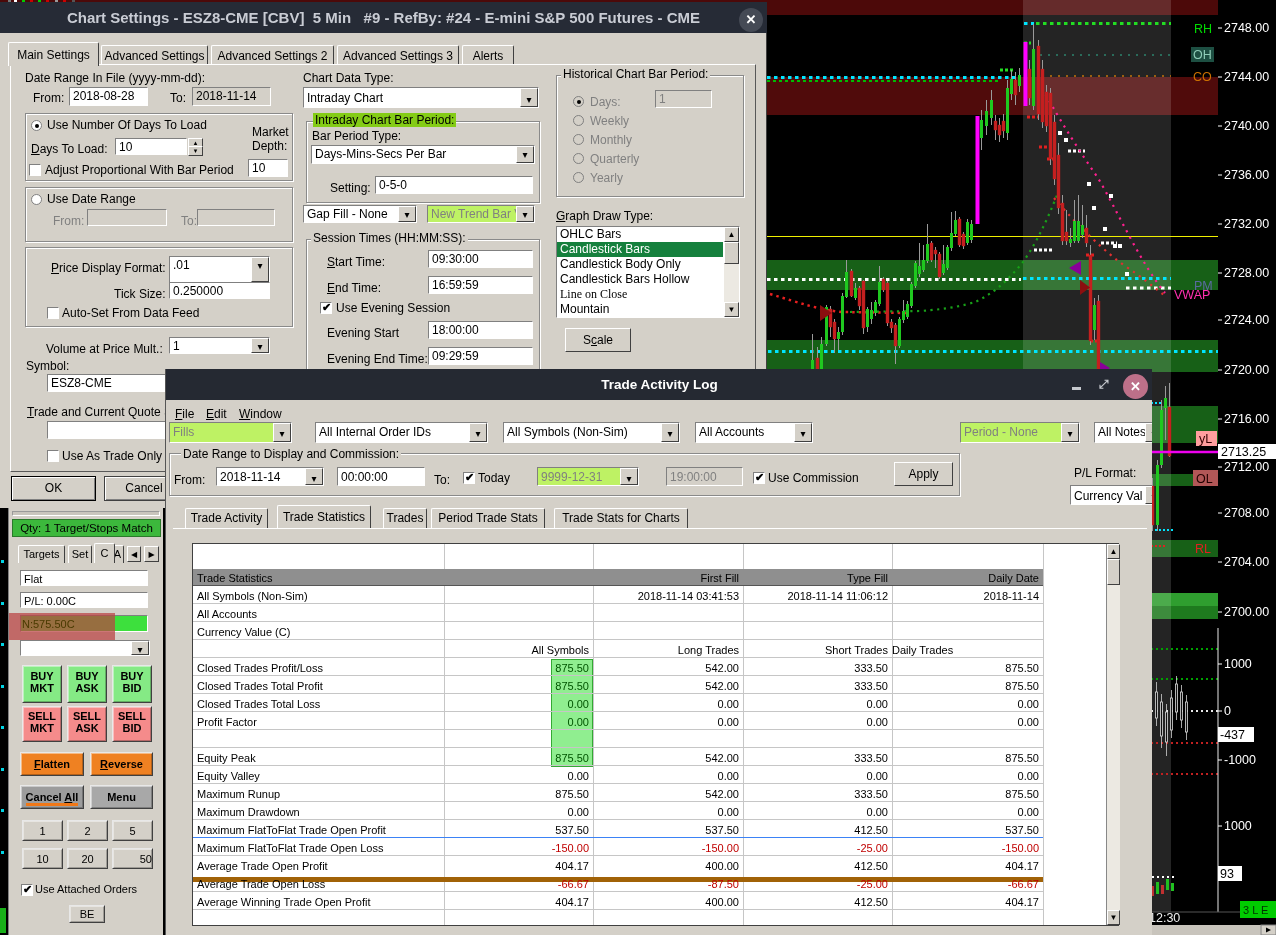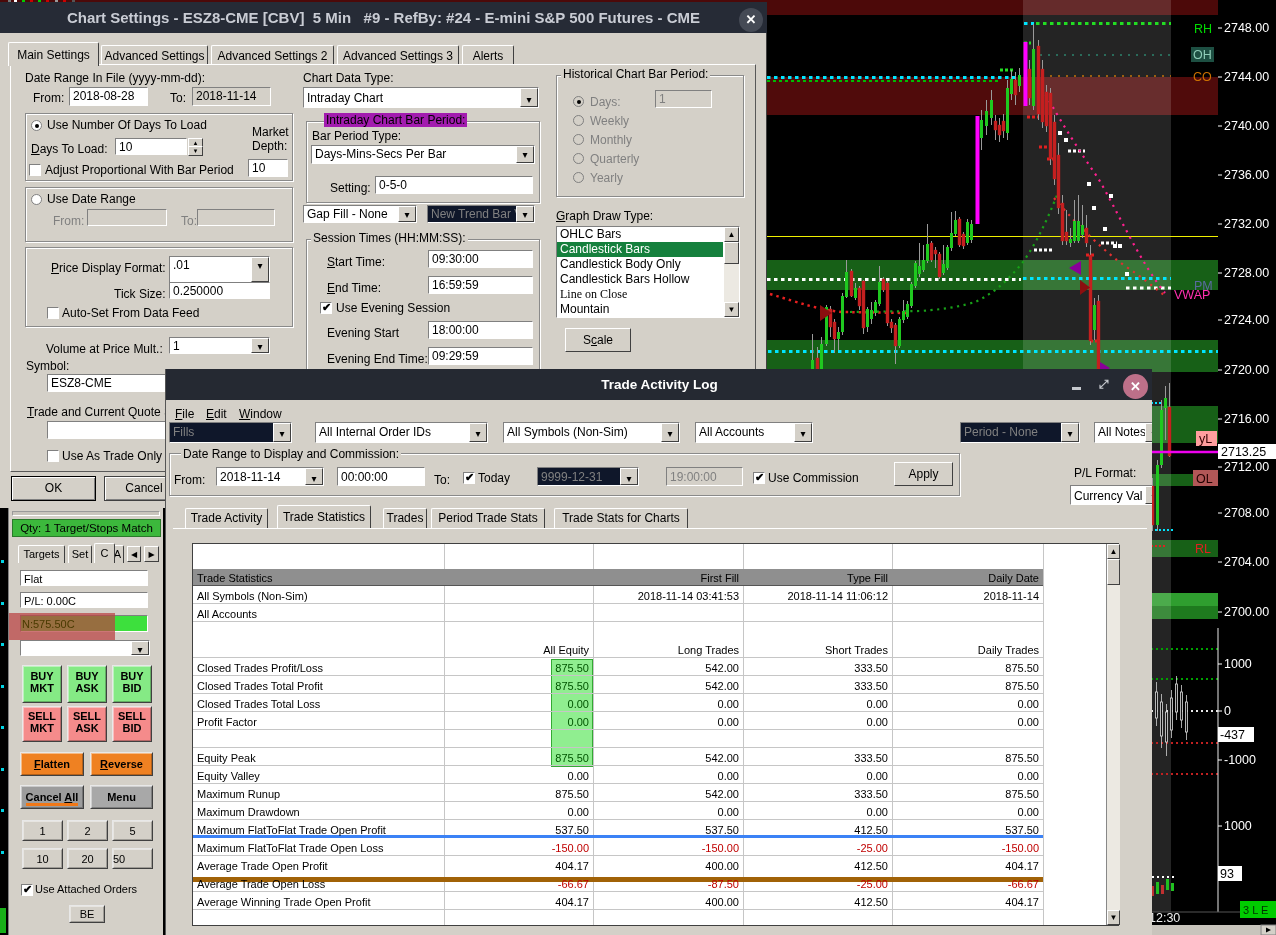--- a/index.html
+++ b/index.html
@@ -8,21 +8,21 @@
  color:#000;padding-left:3px;line-height:17px;white-space:nowrap;overflow:hidden}
 .edit.dis{background:#d4d0c8;color:#808080}
 .grp{position:absolute;border:1px solid #8a8a8a;box-shadow:1px 1px 0 #fff, inset 1px 1px 0 #fff}
 .btn{position:absolute;background:#d4d0c8;border:1px solid;border-color:#fff #404040 #404040 #fff;text-align:center;
  font:12px 'Liberation Sans',sans-serif;color:#000;line-height:14px}
 .btn3d{border:1px solid;border-color:#e8e8e8 #404040 #404040 #e8e8e8;box-shadow:inset 1px 1px 0 rgba(255,255,255,.45), inset -1px -1px 0 rgba(0,0,0,.25)}
 .combo{position:absolute;background:#fff;border:1px solid;border-color:#808080 #fff #fff #808080;font:12px 'Liberation Sans',sans-serif;
  color:#000;padding-left:3px;line-height:16px;white-space:nowrap;overflow:hidden}
 .combo:after{content:'\25BE';position:absolute;right:0;top:0;bottom:0;width:16px;background:#d4d0c8;border:1px solid;
  border-color:#fff #404040 #404040 #fff;text-align:center;font-size:10px;color:#000;line-height:inherit}
-.combo.dis{background:#0f172a;color:#808080}
+.combo.dis{background:#bef264;color:#808080}
 .chk{position:absolute;width:12px;height:12px;background:#fff;border:1px solid;border-color:#808080 #fff #fff #808080}
 .chk:after{content:'\2714';position:absolute;left:1px;top:-2px;font:bold 11px 'Liberation Sans',sans-serif;color:#000}
 .chk.off:after{content:''}
 .radio{position:absolute;width:11px;height:11px;border-radius:6px;background:#fff;border:1px solid #808080}
 .radio.sel:after{content:'';position:absolute;left:2.5px;top:2.5px;width:4px;height:4px;border-radius:2px;background:#000}
 .radio.dis{background:#d4d0c8}
 .spin{position:absolute;width:14px;height:17px}
 .spin:before{content:'\25B4';position:absolute;left:0;top:0;width:13px;height:8px;background:#d4d0c8;border:1px solid;border-color:#fff #404040 #404040 #fff;font-size:7px;line-height:7px;text-align:center}
 .spin:after{content:'\25BE';position:absolute;left:0;top:8px;width:13px;height:8px;background:#d4d0c8;border:1px solid;border-color:#fff #404040 #404040 #fff;font-size:7px;line-height:7px;text-align:center}
 </style></head>
@@ -221,21 +221,21 @@
 <div class="btn3d" style="position:absolute;text-align:center;font:bold 11px 'Liberation Sans',sans-serif;color:#000;left:103px;top:198px;width:40px;height:36px;background:#f58b8b;padding-top:3px">SELL<br>BID</div>
 <div class="btn3d" style="position:absolute;text-align:center;font:bold 11px 'Liberation Sans',sans-serif;color:#000;left:11px;top:244px;width:64px;height:24px;background:#ef8122;line-height:22px"><u>F</u>latten</div>
 <div class="btn3d" style="position:absolute;text-align:center;font:bold 11px 'Liberation Sans',sans-serif;color:#000;left:81px;top:244px;width:63px;height:24px;background:#ef8122;line-height:22px"><u>R</u>everse</div>
 <div class="btn3d" style="position:absolute;text-align:center;font:bold 11px 'Liberation Sans',sans-serif;color:#000;left:11px;top:277px;width:64px;height:24px;background:#9c9c9c;line-height:23px;color:#000"><span style="box-shadow:0 3px 0 #f07818">Cancel <u>A</u>ll</span></div>
 <div class="btn3d" style="position:absolute;text-align:center;font:bold 11px 'Liberation Sans',sans-serif;color:#000;left:81px;top:277px;width:63px;height:24px;background:#a8a8a8;line-height:23px">Menu</div>
 <div class="btn3d" style="position:absolute;text-align:center;font:bold 11px 'Liberation Sans',sans-serif;color:#000;font-weight:normal;left:13px;top:312px;width:41px;height:21px;background:#d4d0c8;line-height:20px">1</div>
 <div class="btn3d" style="position:absolute;text-align:center;font:bold 11px 'Liberation Sans',sans-serif;color:#000;font-weight:normal;left:58px;top:312px;width:41px;height:21px;background:#d4d0c8;line-height:20px">2</div>
 <div class="btn3d" style="position:absolute;text-align:center;font:bold 11px 'Liberation Sans',sans-serif;color:#000;font-weight:normal;left:103px;top:312px;width:41px;height:21px;background:#d4d0c8;line-height:20px">5</div>
 <div class="btn3d" style="position:absolute;text-align:center;font:bold 11px 'Liberation Sans',sans-serif;color:#000;font-weight:normal;left:13px;top:340px;width:41px;height:21px;background:#d4d0c8;line-height:20px">10</div>
 <div class="btn3d" style="position:absolute;text-align:center;font:bold 11px 'Liberation Sans',sans-serif;color:#000;font-weight:normal;left:58px;top:340px;width:41px;height:21px;background:#d4d0c8;line-height:20px">20</div>
-<div class="btn3d" style="position:absolute;text-align:left;font:bold 11px 'Liberation Sans',sans-serif;color:#000;font-weight:normal;left:103px;top:340px;width:41px;height:21px;background:#d4d0c8;line-height:20px">50</div>
+<div class="btn3d" style="position:absolute;text-align:right;font:bold 11px 'Liberation Sans',sans-serif;color:#000;font-weight:normal;left:103px;top:340px;width:41px;height:21px;background:#d4d0c8;line-height:20px">50</div>
 <div class="chk" style="left:12px;top:376px"></div>
 <div style="position:absolute;left:26px;top:375px;font:11px 'Liberation Sans',sans-serif">Use Attached Orders</div>
 <div class="btn3d" style="position:absolute;text-align:center;font:bold 11px 'Liberation Sans',sans-serif;color:#000;font-weight:normal;left:60px;top:397px;width:36px;height:18px;background:#d4d0c8;line-height:17px">BE</div>
 </div>
 <div id="cs" style="position:absolute;left:0;top:2px;width:767px;height:506px;z-index:4;background:#d4d0c8;border-right:1px solid #404040">
 <div style="position:absolute;left:0;top:0;width:767px;height:31px;background:#262b36">
 <div style="position:absolute;left:0;top:0;width:767px;height:31px;text-align:center;font:bold 15px 'Liberation Sans',sans-serif;color:#c9ccd4;line-height:31px">Chart Settings - ESZ8-CME [CBV]&nbsp; 5 Min&nbsp;&nbsp; #9 - RefBy: #24 - E-mini S&amp;P 500 Futures - CME</div>
 <div style="position:absolute;left:739px;top:6px;width:24px;height:24px;border-radius:12px;background:#454a55;color:#fff;text-align:center;font:bold 13px 'Liberation Sans',sans-serif;line-height:24px">✕</div>
 </div>
 <div class="tab" style="left:8px;top:40px;width:91px;height:24px;line-height:24px;z-index:3">Main Settings</div>
@@ -281,21 +281,21 @@
 <div class="edit" style="left:47px;top:341px;width:250px;height:18px">ESZ8-CME</div>
 <div style="font:12px 'Liberation Sans',sans-serif;color:#000;position:absolute;white-space:nowrap;left:27px;top:372px"><u>T</u>rade and Current Quote Symbol:</div>
 <div class="edit" style="left:47px;top:388px;width:250px;height:18px"></div>
 <div class="chk off" style="left:47px;top:417px"></div>
 <div style="font:12px 'Liberation Sans',sans-serif;color:#000;position:absolute;white-space:nowrap;left:62px;top:416px">Use As Trade Only Symbol</div>
 <div class="btn" style="left:11px;top:443px;width:85px;height:25px;line-height:23px;border:1.5px solid #000;box-shadow:inset 1px 1px 0 #fff,inset -1px -1px 0 #808080">OK</div>
 <div class="btn" style="left:104px;top:443px;width:80px;height:25px;line-height:23px;border:1px solid #404040;box-shadow:inset 1px 1px 0 #fff,inset -1px -1px 0 #808080">Cancel</div>
 <div style="font:12px 'Liberation Sans',sans-serif;color:#000;position:absolute;white-space:nowrap;left:303px;top:38px">Chart Data Type:</div>
 <div class="combo" style="left:303px;top:54px;width:236px;height:21px;line-height:21px">Intraday Chart</div>
 <div class="grp" style="left:306px;top:88px;width:234px;height:82px"></div>
-<div style="font:12px 'Liberation Sans',sans-serif;color:#000;position:absolute;white-space:nowrap;left:324px;top:80px;background:#a21caf;padding:0 2px">Intraday Chart Bar Period:</div>
+<div style="font:12px 'Liberation Sans',sans-serif;color:#000;position:absolute;white-space:nowrap;left:313px;top:80px;background:#84cc16;padding:0 2px">Intraday Chart Bar Period:</div>
 <div style="font:12px 'Liberation Sans',sans-serif;color:#000;position:absolute;white-space:nowrap;left:312px;top:96px">Bar Period Type:</div>
 <div class="combo" style="left:311px;top:112px;width:224px;height:19px">Days-Mins-Secs Per Bar</div>
 <div style="font:12px 'Liberation Sans',sans-serif;color:#000;position:absolute;white-space:nowrap;left:330px;top:148px">Setting:</div>
 <div class="edit" style="left:375px;top:143px;width:158px;height:18px">0-5-0</div>
 <div class="combo" style="left:303px;top:172px;width:114px;height:18px">Gap Fill - None</div>
 <div class="combo dis" style="left:427px;top:172px;width:108px;height:18px">New Trend Bar V</div>
 <div class="grp" style="left:306px;top:206px;width:234px;height:132px"></div>
 <div style="font:12px 'Liberation Sans',sans-serif;color:#000;position:absolute;white-space:nowrap;left:311px;top:198px;background:#d4d0c8;padding:0 2px">Session Times (HH:MM:SS):</div>
 <div style="font:12px 'Liberation Sans',sans-serif;color:#000;position:absolute;white-space:nowrap;left:327px;top:222px"><u>S</u>tart Time:</div>
 <div class="edit" style="left:428px;top:217px;width:105px;height:18px">09:30:00</div>
@@ -390,25 +390,28 @@
 </div>
 <div style="position:absolute;left:0;top:43px;width:850px;height:17px;border-bottom:1px solid #c6c6c6;font:11px 'Liberation Sans',sans-serif">
 <span style="position:absolute;left:4px;top:3px;color:#000">All Symbols (Non-Sim)</span>
 <span style="position:absolute;left:400px;top:3px;width:146px;text-align:right;color:#000">2018-11-14  03:41:53</span>
 <span style="position:absolute;left:550px;top:3px;width:145px;text-align:right;color:#000">2018-11-14  11:06:12</span>
 <span style="position:absolute;left:699px;top:3px;width:147px;text-align:right;color:#000">2018-11-14</span>
 </div>
 <div style="position:absolute;left:0;top:61px;width:850px;height:17px;border-bottom:1px solid #c6c6c6;font:11px 'Liberation Sans',sans-serif">
 <span style="position:absolute;left:4px;top:3px;color:#000">All Accounts</span>
 </div>
+<div style="position:absolute;left:0;top:79px;width:850px;height:17px;border-bottom:1px solid #c6c6c6;font:11px 'Liberation Sans',sans-serif">
+<span style="position:absolute;left:4px;top:3px;color:#000">Currency Value (C)</span>
+</div>
 <div style="position:absolute;left:0;top:97px;width:850px;height:17px;border-bottom:1px solid #c6c6c6;font:11px 'Liberation Sans',sans-serif">
-<span style="position:absolute;left:251px;top:3px;width:145px;text-align:right;color:#000">All Equity</span>
+<span style="position:absolute;left:251px;top:3px;width:145px;text-align:right;color:#000">All Symbols</span>
 <span style="position:absolute;left:400px;top:3px;width:146px;text-align:right;color:#000">Long Trades</span>
 <span style="position:absolute;left:550px;top:3px;width:145px;text-align:right;color:#000">Short Trades</span>
-<span style="position:absolute;left:699px;top:3px;width:147px;text-align:right;color:#000">Daily Trades</span>
+<span style="position:absolute;left:699px;top:3px;width:147px;text-align:left;color:#000">Daily Trades</span>
 </div>
 <div style="position:absolute;left:0;top:115px;width:850px;height:17px;border-bottom:1px solid #c6c6c6;font:11px 'Liberation Sans',sans-serif">
 <span style="position:absolute;left:4px;top:3px;color:#000">Closed Trades Profit/Loss</span>
 <span style="position:absolute;left:251px;top:3px;width:145px;text-align:right;color:#005500">875.50</span>
 <span style="position:absolute;left:400px;top:3px;width:146px;text-align:right;color:#000">542.00</span>
 <span style="position:absolute;left:550px;top:3px;width:145px;text-align:right;color:#000">333.50</span>
 <span style="position:absolute;left:699px;top:3px;width:147px;text-align:right;color:#000">875.50</span>
 </div>
 <div style="position:absolute;left:0;top:133px;width:850px;height:17px;border-bottom:1px solid #c6c6c6;font:11px 'Liberation Sans',sans-serif">
 <span style="position:absolute;left:4px;top:3px;color:#000">Closed Trades Total Profit</span>
@@ -454,21 +457,21 @@
 <span style="position:absolute;left:550px;top:3px;width:145px;text-align:right;color:#000">333.50</span>
 <span style="position:absolute;left:699px;top:3px;width:147px;text-align:right;color:#000">875.50</span>
 </div>
 <div style="position:absolute;left:0;top:259px;width:850px;height:17px;border-bottom:1px solid #c6c6c6;font:11px 'Liberation Sans',sans-serif">
 <span style="position:absolute;left:4px;top:3px;color:#000">Maximum Drawdown</span>
 <span style="position:absolute;left:251px;top:3px;width:145px;text-align:right;color:#000">0.00</span>
 <span style="position:absolute;left:400px;top:3px;width:146px;text-align:right;color:#000">0.00</span>
 <span style="position:absolute;left:550px;top:3px;width:145px;text-align:right;color:#000">0.00</span>
 <span style="position:absolute;left:699px;top:3px;width:147px;text-align:right;color:#000">0.00</span>
 </div>
-<div style="position:absolute;left:0;top:277px;width:850px;height:17px;border-bottom:3px solid #3b82f6;font:11px 'Liberation Sans',sans-serif">
+<div style="position:absolute;left:0;top:277px;width:850px;height:17px;border-bottom:1px solid #3b82f6;font:11px 'Liberation Sans',sans-serif">
 <span style="position:absolute;left:4px;top:3px;color:#000">Maximum FlatToFlat Trade Open Profit</span>
 <span style="position:absolute;left:251px;top:3px;width:145px;text-align:right;color:#000">537.50</span>
 <span style="position:absolute;left:400px;top:3px;width:146px;text-align:right;color:#000">537.50</span>
 <span style="position:absolute;left:550px;top:3px;width:145px;text-align:right;color:#000">412.50</span>
 <span style="position:absolute;left:699px;top:3px;width:147px;text-align:right;color:#000">537.50</span>
 </div>
 <div style="position:absolute;left:0;top:295px;width:850px;height:17px;border-bottom:1px solid #c6c6c6;font:11px 'Liberation Sans',sans-serif">
 <span style="position:absolute;left:4px;top:3px;color:#000">Maximum FlatToFlat Trade Open Loss</span>
 <span style="position:absolute;left:251px;top:3px;width:145px;text-align:right;color:#c00000">-150.00</span>
 <span style="position:absolute;left:400px;top:3px;width:146px;text-align:right;color:#c00000">-150.00</span>

